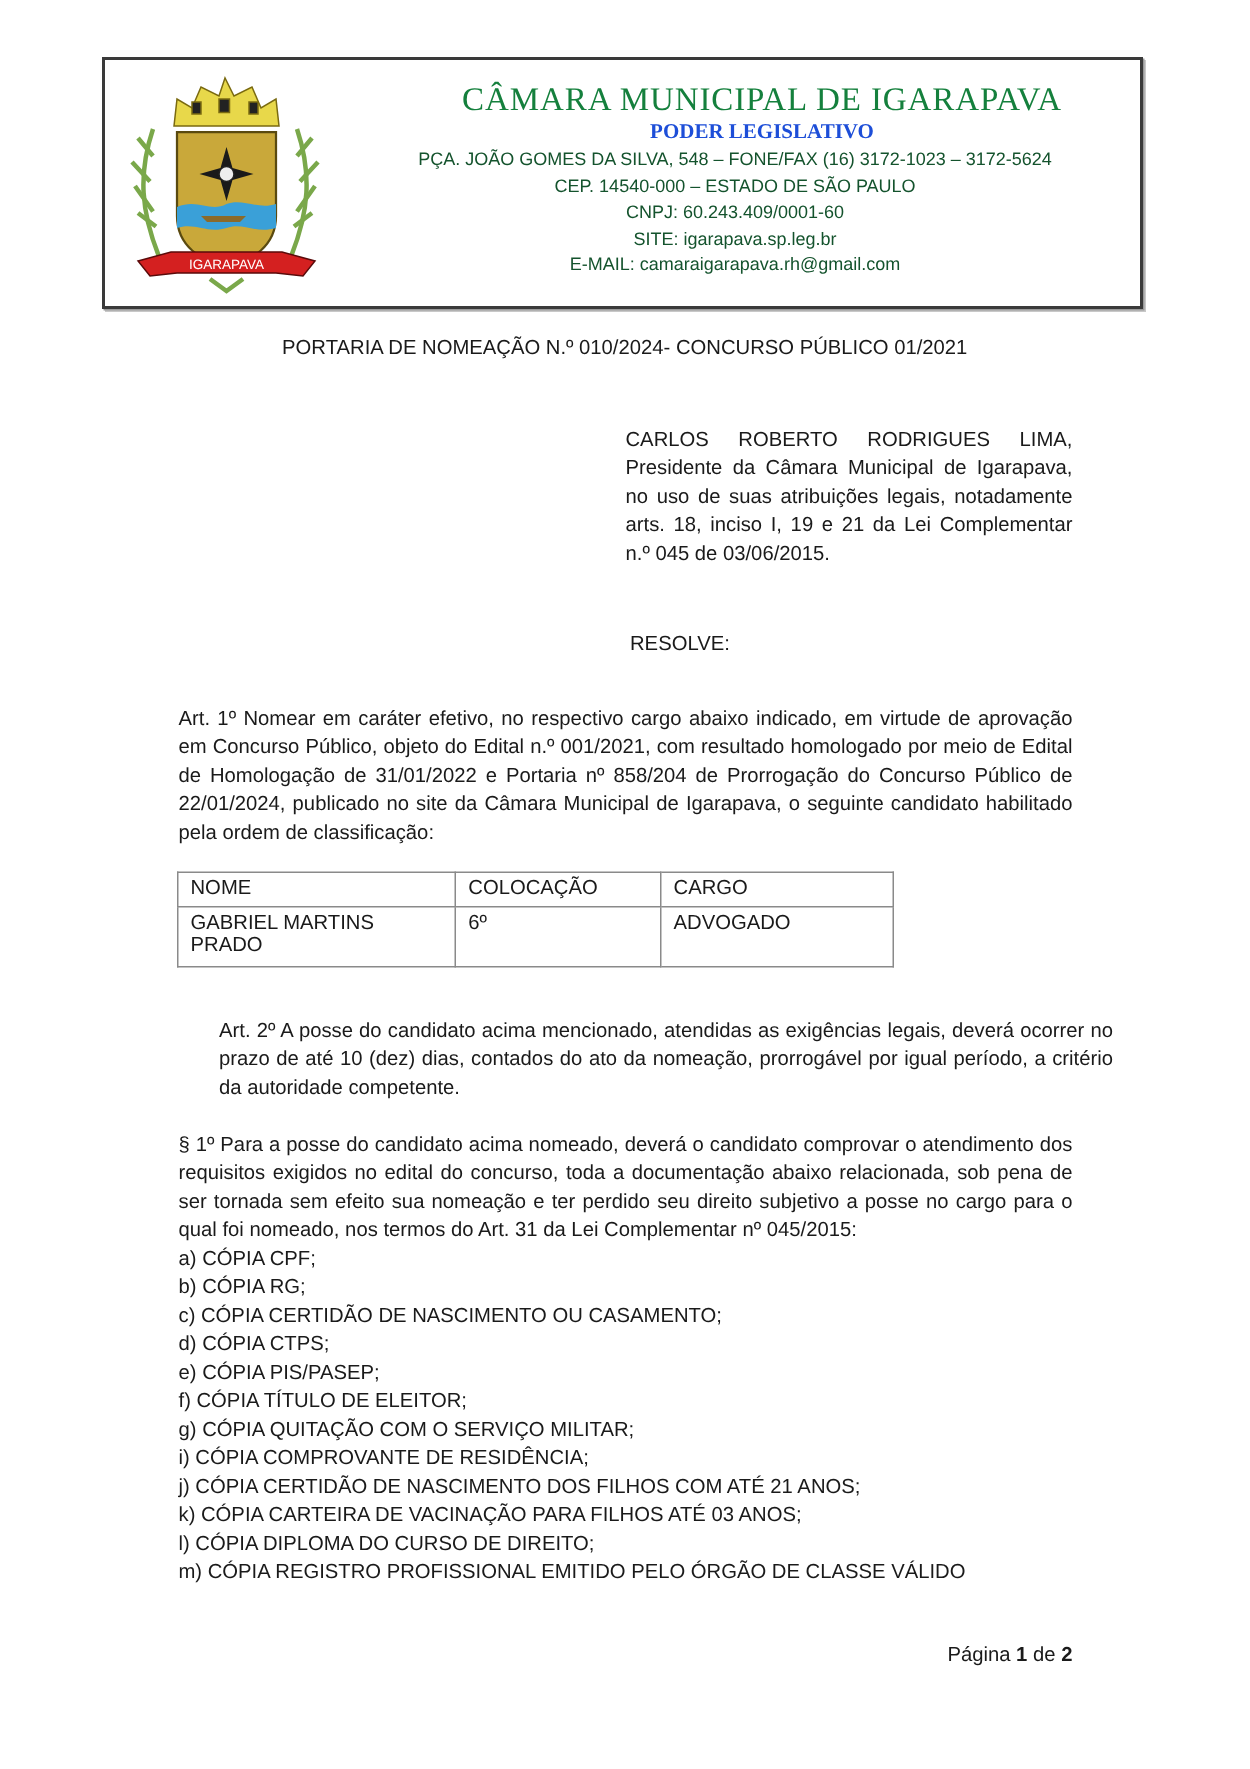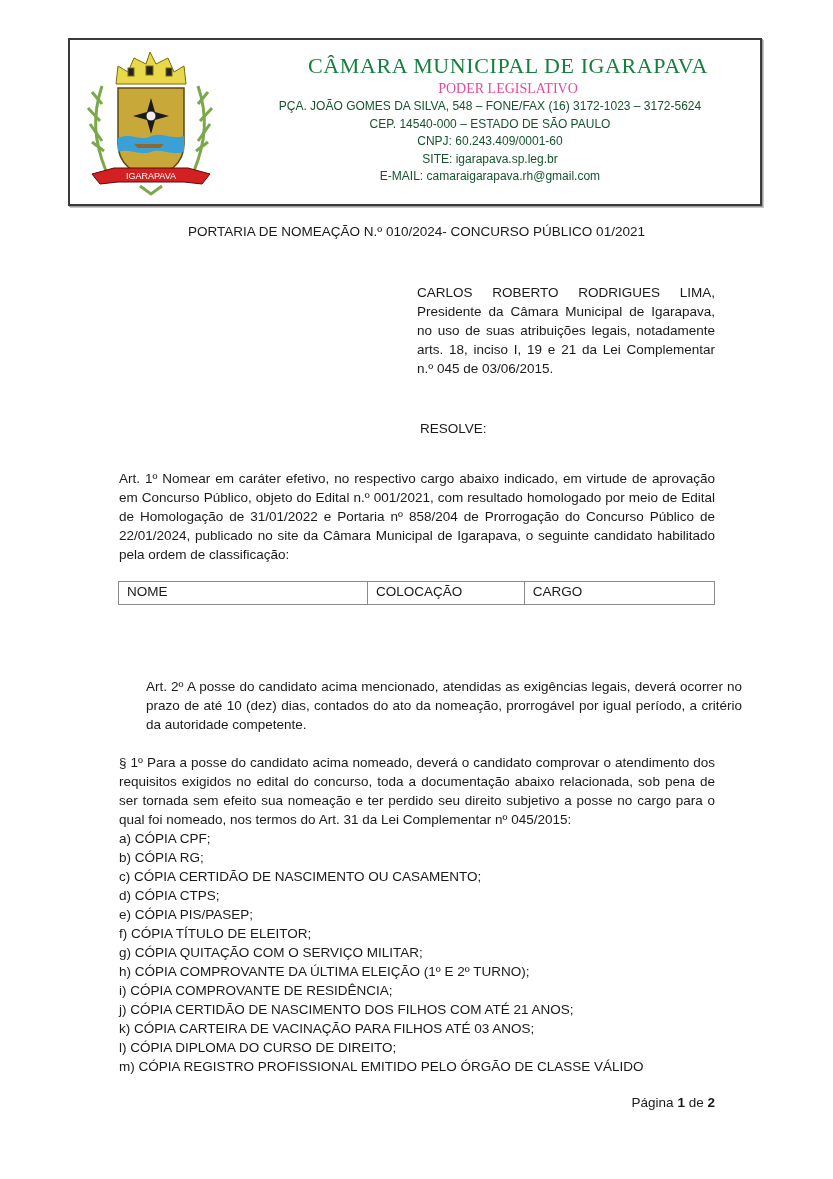--- a/index.html
+++ b/index.html
@@ -16,42 +16,42 @@
   }
   .crest { position: absolute; left: 14px; top: 6px; width: 132px; height: 150px; }
   .hdr-text { position: absolute; left: 160px; top: 12px; width: 520px; text-align: center; }
   .hdr-title {
     font-family: "Liberation Serif", "DejaVu Serif", serif;
     font-size: 22px; letter-spacing: 0.6px; color: #15803d; margin: 0;
     line-height: 28px; padding-left: 36px; font-variant: small-caps;
   }
   .hdr-sub {
     font-family: "Liberation Serif", "DejaVu Serif", serif;
-    font-size: 14px; font-weight: normal; color: #ec4899; line-height: 18px; padding-left: 36px;
+    font-size: 14px; font-weight: bold; color: #1d4ed8; line-height: 18px; padding-left: 36px;
   }
   .hdr-line { font-size: 12px; line-height: 17.5px; color: #14532d; }
 
   .doc-title { position: absolute; left: 0; width: 833px; top: 224px; text-align: center; font-size: 13.5px; }
   .preamble {
     position: absolute; left: 417px; top: 283px; width: 298px;
     font-size: 13.5px; line-height: 19px; text-align: justify;
   }
   .resolve { position: absolute; left: 420px; top: 421px; font-size: 13.5px; }
   .para {
     position: absolute; left: 119px; width: 596px;
     font-size: 13.5px; line-height: 19px; text-align: justify;
   }
   .p1 { top: 469px; }
   .p2 { top: 677px; margin-left: 27px; }
   .p3 { top: 753px; }
   .doc-list { position: absolute; left: 119px; top: 829px; margin: 0; padding: 0; list-style: none; font-size: 13.5px; line-height: 19px; }
   .doc-list li { margin: 0; padding: 0; white-space: nowrap; }
 
   table.result {
-    position: absolute; left: 118px; top: 581px; width: 597px; border-collapse: collapse;
+    position: absolute; left: 118px; top: 581px; width: 478px; border-collapse: collapse;
     font-size: 13.5px;
   }
   table.result td, table.result th {
     border: 1px solid #8a8a8a; text-align: left; font-weight: normal; padding: 2px 8px; vertical-align: top;
   }
   table.result th { height: 18px; }
   table.result td { height: 35px; }
   .c1 { width: 233px; } .c2 { width: 140px; } .c3 { width: 174px; }
 
   .page-num { position: absolute; right: 118px; top: 1095px; font-size: 13.5px; padding-left: 48px; }
@@ -110,36 +110,40 @@
 
 <div class="para p1">Art. 1º Nomear em caráter efetivo, no respectivo cargo abaixo indicado, em virtude de aprovação em Concurso Público, objeto do Edital n.º 001/2021, com resultado homologado por meio de Edital de Homologação de 31/01/2022 e Portaria nº 858/204 de Prorrogação do Concurso Público de 22/01/2024, publicado no site da Câmara Municipal de Igarapava, o seguinte candidato habilitado pela ordem de classificação:</div>
 
 <table class="result">
   <tbody>
       <tr>
     <th class="c1">NOME</th>
     <th class="c2">COLOCAÇÃO</th>
     <th class="c3">CARGO</th>
   </tr>
+  <tr>
+    <td>GABRIEL MARTINS PRADO</td>
+    <td>6º</td>
+    <td>ADVOGADO</td>
+  </tr>
 </tbody>
   </table>
 
 <div class="para p2">Art. 2º A posse do candidato acima mencionado, atendidas as exigências legais, deverá ocorrer no prazo de até 10 (dez) dias, contados do ato da nomeação, prorrogável por igual período, a critério da autoridade competente.</div>
 
 <div class="para p3">§ 1º Para a posse do candidato acima nomeado, deverá o candidato comprovar o atendimento dos requisitos exigidos no edital do concurso, toda a documentação abaixo relacionada, sob pena de ser tornada sem efeito sua nomeação e ter perdido seu direito subjetivo a posse no cargo para o qual foi nomeado, nos termos do Art. 31 da Lei Complementar nº 045/2015:</div>
 
 <ul class="doc-list">
   <li>a) CÓPIA CPF;</li>
   <li>b) CÓPIA RG;</li>
   <li>c) CÓPIA CERTIDÃO DE NASCIMENTO OU CASAMENTO;</li>
   <li>d) CÓPIA CTPS;</li>
   <li>e) CÓPIA PIS/PASEP;</li>
   <li>f) CÓPIA TÍTULO DE ELEITOR;</li>
   <li>g) CÓPIA QUITAÇÃO COM O SERVIÇO MILITAR;</li>
-  <li>h) CÓPIA COMPROVANTE DA ÚLTIMA ELEIÇÃO (1º E 2º TURNO);</li>
   <li>i) CÓPIA COMPROVANTE DE RESIDÊNCIA;</li>
   <li>j) CÓPIA CERTIDÃO DE NASCIMENTO DOS FILHOS COM ATÉ 21 ANOS;</li>
   <li>k) CÓPIA CARTEIRA DE VACINAÇÃO PARA FILHOS ATÉ 03 ANOS;</li>
   <li>l) CÓPIA DIPLOMA DO CURSO DE DIREITO;</li>
   <li>m) CÓPIA REGISTRO PROFISSIONAL EMITIDO PELO ÓRGÃO DE CLASSE VÁLIDO</li>
 </ul>
 
 <div class="page-num">
   <span>Página</span>
   <b>1</b>

